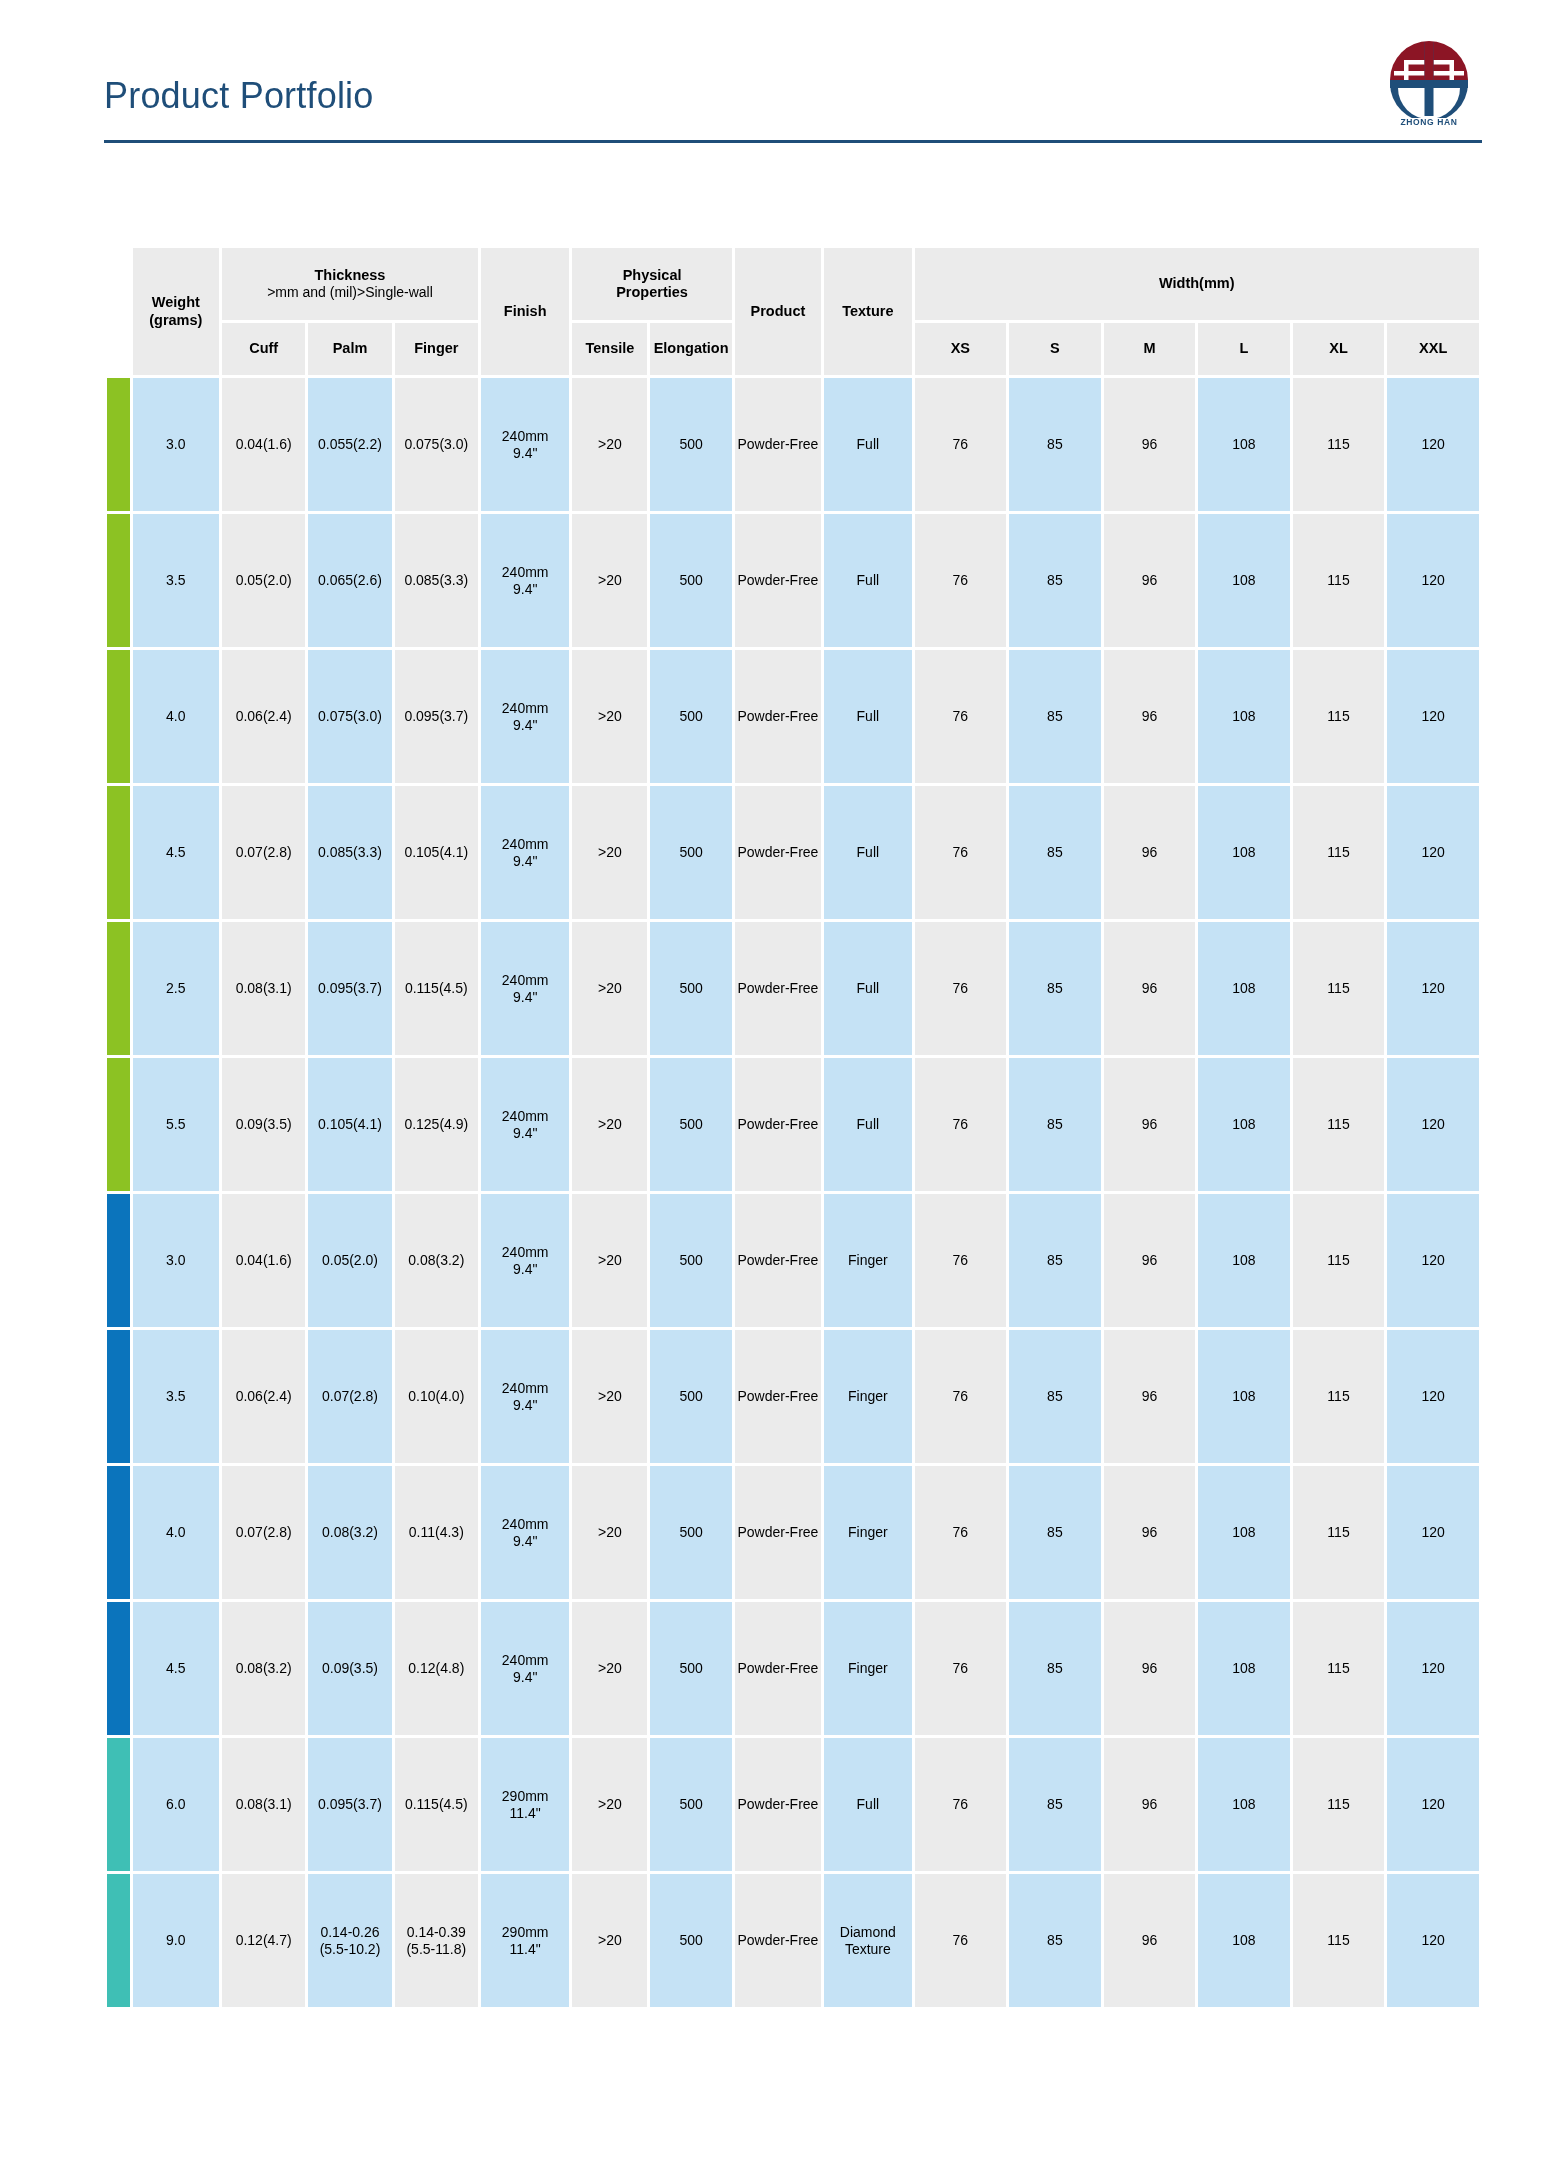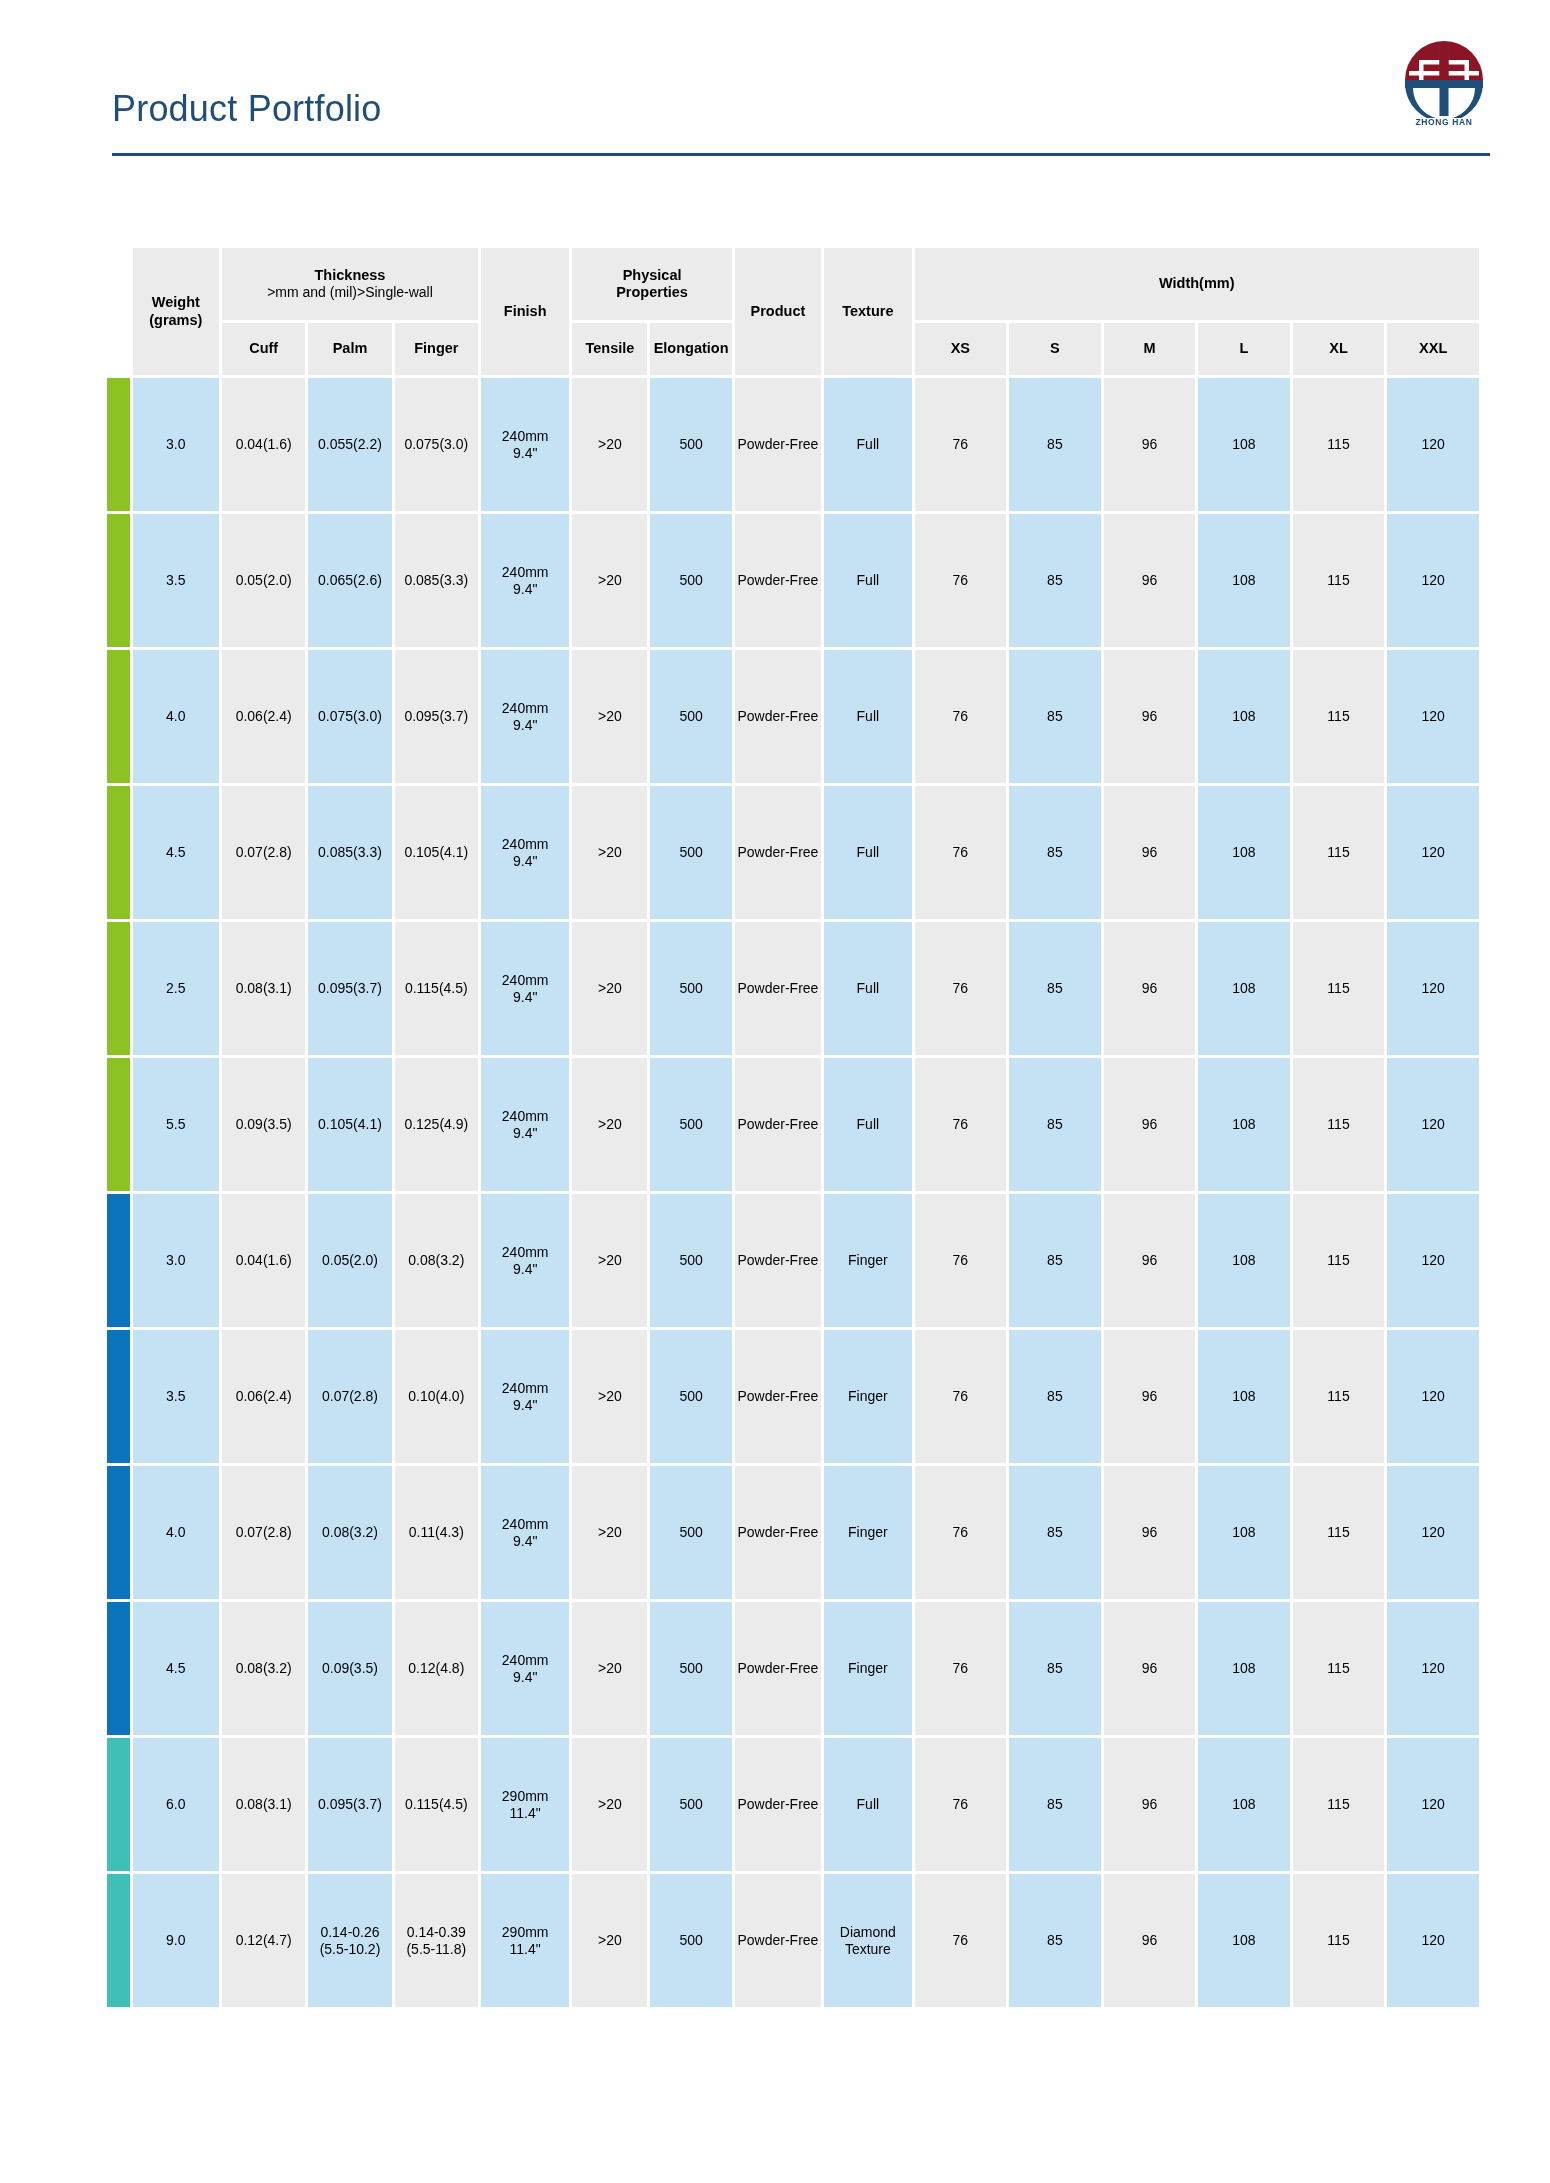--- a/index.html
+++ b/index.html
@@ -9,24 +9,23 @@
     background: #ffffff;
     font-family: "Liberation Sans", sans-serif;
     position: relative;
     overflow: hidden;
   }
 
   
   .page-header {
     position: absolute;
     left: 104px;
-    top: 65px;
+    top: 52px;
     width: 1378px;
     height: 90px;
-    margin-left: 8px;
   }
   .page-title {
     font-size: 36px;
     font-weight: 400;
     color: #1f4e79;
     letter-spacing: 0.2px;
     line-height: 1;
     position: absolute;
     left: 0;
     top: 26px;
@@ -36,21 +35,21 @@
     left: 0;
     top: 88px;
     width: 1378px;
     height: 3px;
     background: #1f4e79;
   }
 
   
   .logo-wrap {
     position: absolute;
-    right: 53px;
+    right: 68px;
     top: 38px;
     width: 106px;
     height: 96px;
   }
   .logo-mark { display:block; }
   .logo-text {
     text-align: center;
     font-size: 8.5px;
     font-weight: bold;
     color: #1f4e79;

